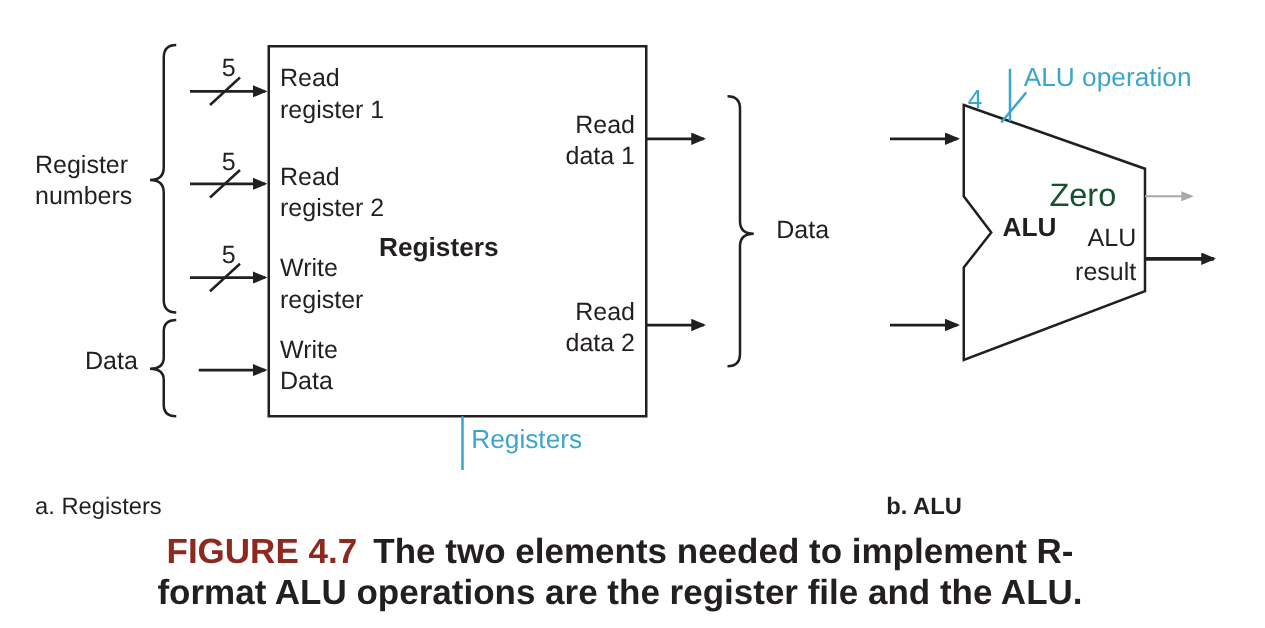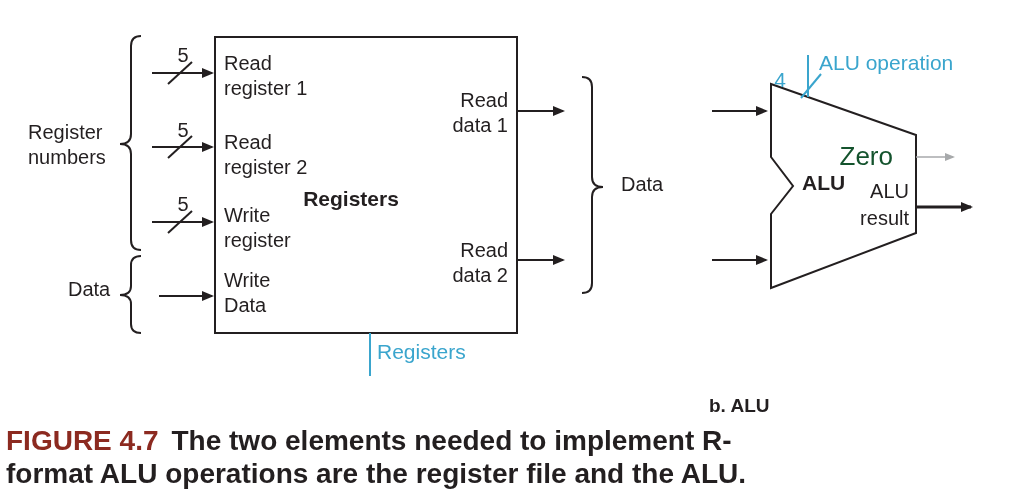--- a/index.html
+++ b/index.html
@@ -12,21 +12,21 @@
     position:absolute; font-size:20px; line-height:25px;
     white-space:pre-line; color:#231f20;
   }
   .right  { text-align:right; }
   .center { text-align:center; }
   .bold   { font-weight:bold; font-size:21px; }
   .cyan   { color:#3aa5cd; font-size:21px; }
   .gray   { color:#14532d; font-size:26px; }
   .sub    { font-size:19px; }
   .caption {
-    position:absolute; top:424px; left:6px; width:980px; 
+    position:absolute; top:424px; left:6px; width:980px; text-align:center;
     font-weight:bold; font-size:28px; line-height:33px; color:#231f20;
   }
   .caption .figno { color:#8c2a20; margin-right:13px; }
   .caption .cap-text { white-space:pre-line; }
 </style>
 </head>
 <body>
 
 <div class="stage">
 
@@ -92,20 +92,21 @@
 
   <div class="lbl right" style="left:388px; top:88px;  width:120px;">Read
 data 1</div>
   <div class="lbl right" style="left:388px; top:238px; width:120px;">Read
 data 2</div>
 
   <div class="lbl" style="left:621px; top:172px;">Data</div>
 
   <div class="lbl cyan" style="left:377px; top:339px;">Registers</div>
 
+  <div class="lbl sub" style="left:28px; top:393px;">a. Registers</div>
 
   <div class="lbl cyan center" style="left:772px; top:67px; width:16px;">4</div>
   <div class="lbl cyan" style="left:819px; top:50px;">ALU operation</div>
   <div class="lbl gray right" style="left:793px; top:144px; width:100px;">Zero</div>
   <div class="lbl bold" style="left:802px; top:170px;">ALU</div>
   <div class="lbl right" style="left:809px; top:178px; width:100px; line-height:27px;">ALU
 result</div>
   <div class="lbl sub" style="left:709px; top:393px;font-weight:bold;">b. ALU</div>
 
   <div class="caption">

